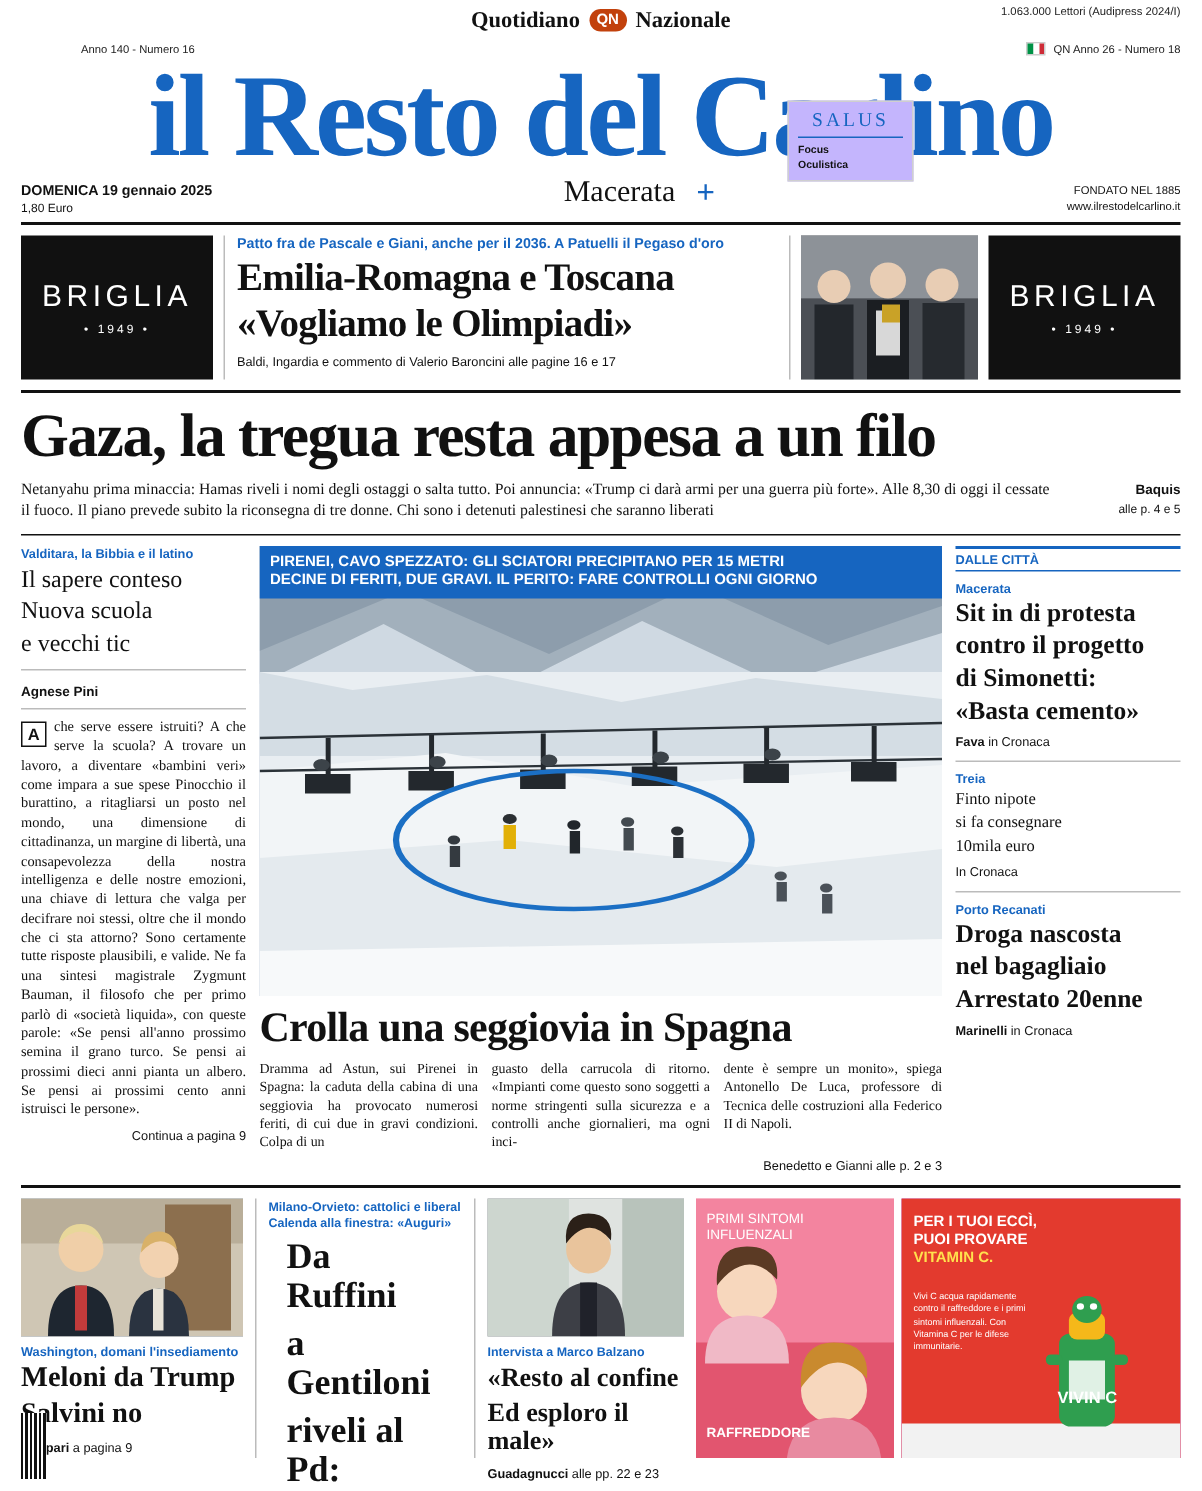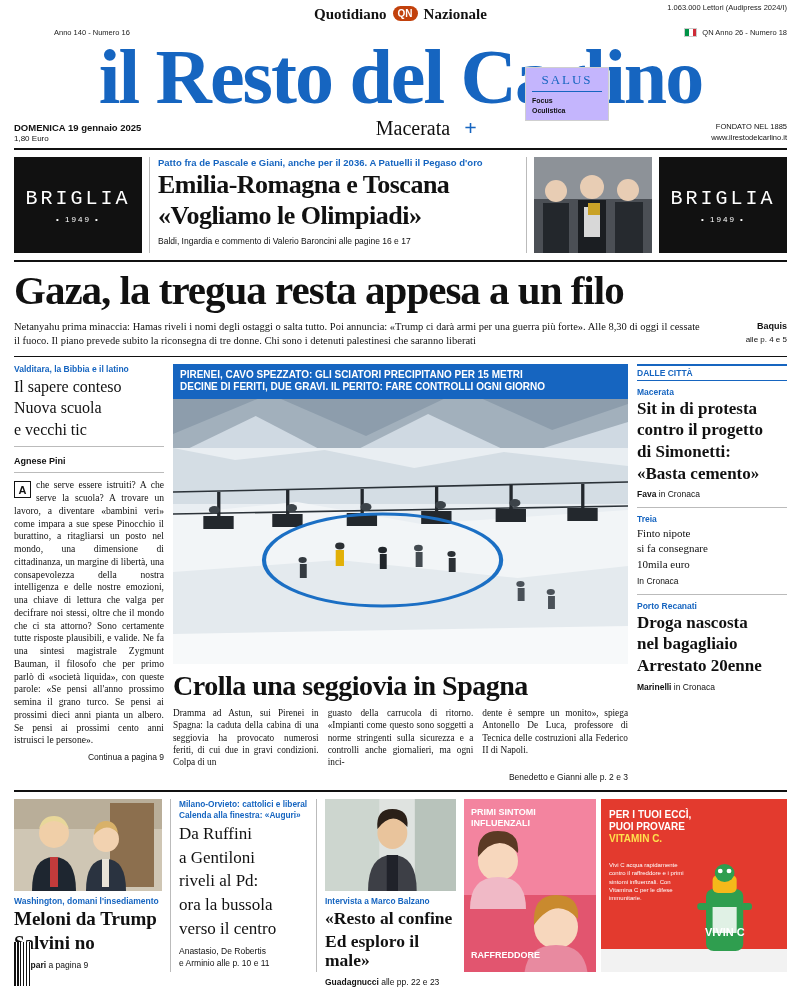--- a/index.html
+++ b/index.html
@@ -52,21 +52,21 @@
   .mastfoot .center .plus { color:#1665c0; font-size:22px; font-weight:bold;}
   .mastfoot .right { font-family:"Liberation Sans",sans-serif; font-size:7.5px; text-align:right; line-height:1.5;}
 
   .rule { border-top:2px solid #111; margin-top:5px;}
   .rule-thin { border-top:1px solid #111;}
   .rule-hair { border-top:0.7px solid #bbb;}
 
   
   .bannerrow { display:flex; gap:7px; margin-top:7px; align-items:stretch; height:96px;}
   .adbox { width:128px; background:#111; color:#fff; display:flex; flex-direction:column; align-items:center; justify-content:center;}
-  .adbox .b1 { font-family:Liberation Mono, monospace; font-size:20px; letter-spacing:3px; }
+  .adbox .b1 { font-family:Liberation Sans, sans-serif; font-size:20px; letter-spacing:3px; }
   .adbox .b2 { font-family:"Liberation Sans",sans-serif; font-size:8px; letter-spacing:2px; margin-top:5px;}
   .bannermid { flex:1; padding:0 8px; border-left:0.7px solid #bbb; border-right:0.7px solid #bbb; }
   .bannermid .kicker { font-family:"Liberation Sans",sans-serif; font-weight:bold; font-size:9.5px; color:#1665c0; }
   .bannermid h2 { margin:3px 0 0; font-size:26px; line-height:1.05; font-weight:bold; letter-spacing:-0.5px;}
   .bannermid .byline { font-family:"Liberation Sans",sans-serif; font-size:8.5px; margin-top:7px;}
   .bannerphoto { width:118px; background:#5a5f66; position:relative; overflow:hidden;}
 
   
   .mainhead { margin-top:8px;}
   .mainhead h1 { margin:0; font-size:41px; line-height:1.02; font-weight:bold; letter-spacing:-1px;}
@@ -109,21 +109,21 @@
 
   
   .bottom { display:flex; gap:8px; margin-top:8px; border-top:2px solid #111; padding-top:7px; height:182px;}
   .bcol1 { width:148px; }
   .bphoto { width:100%; height:92px; background:#8a8f96; overflow:hidden; position:relative;}
   .bcol1 .kick { font-family:"Liberation Sans",sans-serif; font-weight:bold; font-size:8.5px; color:#1665c0; margin-top:5px;}
   .bcol1 h4 { margin:3px 0 0; font-size:19px; line-height:1.08; font-weight:bold;}
   .bcol1 .sig { font-family:"Liberation Sans",sans-serif; font-size:8.5px; margin-top:7px;}
   .bcol2 { width:138px; border-left:0.7px solid #bbb; padding-left:8px;}
   .bcol2 .kick { font-family:"Liberation Sans",sans-serif; font-weight:bold; font-size:8.3px; color:#1665c0; line-height:1.25;}
-  .bcol2 h4 { margin:5px 0 0; font-size:17px; line-height:1.1; font-weight:normal;}
+  .bcol2 h4 { margin:5px 12px 0; font-size:24px; line-height:1.1; font-weight:bold;}
   .bcol2 .sig { font-family:"Liberation Sans",sans-serif; font-size:8.5px; margin-top:8px; line-height:1.4;}
   .bcol3 { width:140px; border-left:0.7px solid #bbb; padding-left:8px;}
   .bcol3 .kick { font-family:"Liberation Sans",sans-serif; font-weight:bold; font-size:8.3px; color:#1665c0; margin-top:5px;}
   .bcol3 h4 { margin:3px 0 0; font-size:17.5px; line-height:1.1; font-weight:bold;}
   .bcol3 .sig { font-family:"Liberation Sans",sans-serif; font-size:8.5px; margin-top:7px;}
   .bads { flex:1; display:flex; gap:5px;}
   .adA { width:132px; background:#f07a9a; position:relative; overflow:hidden;}
   .adB { flex:1; background:#be185d; position:relative; overflow:hidden;}
 
   .barcode { position:absolute; left:14px; bottom:8px; width:17px; height:44px;
@@ -422,21 +422,21 @@
         <svg width="100%" height="182" viewBox="0 0 132 182" preserveAspectRatio="none">
           <rect width="132" height="182" fill="#f3849f"></rect>
           <rect x="0" y="96" width="132" height="86" fill="#e2556f"></rect>
           <circle cx="34" cy="62" r="20" fill="#f7d7bd"></circle>
           <path d="M14,58 q20,-26 40,-4 q2,-22 -20,-22 q-22,0 -20,26Z" fill="#5b3a24"></path>
           <path d="M6,110 q0,-32 28,-32 q28,0 28,32Z" fill="#f0b9c6"></path>
           <circle cx="92" cy="128" r="22" fill="#f7d7bd"></circle>
           <path d="M70,126 q22,-30 44,-6 q2,-24 -22,-24 q-24,0 -22,30Z" fill="#c98a2e"></path>
           <path d="M60,182 q0,-36 32,-36 q32,0 32,36Z" fill="#e88aa0"></path>
         </svg>
-        <div style="position:absolute;left:7px;top:8px;font-family:'Liberation Sans',sans-serif;font-weight:bold;font-size:9px;color:#fff;line-height:1.15;">
+        <div style="position:absolute;left:7px;top:8px;font-family:'Liberation Sans',sans-serif;font-weight:normal;font-size:9px;color:#fff;line-height:1.15;">
           <div>PRIMI SINTOMI</div>
           <div>INFLUENZALI</div>
         </div>
         <div style="position:absolute;left:7px;bottom:12px;font-family:'Liberation Sans',sans-serif;font-weight:bold;font-size:9px;color:#fff;">RAFFREDDORE</div>
       </div>
 
       <div class="adB">
         <svg width="100%" height="182" viewBox="0 0 170 182" preserveAspectRatio="none">
           <rect width="170" height="182" fill="#e33a2e"></rect>
           <rect x="0" y="150" width="170" height="32" fill="#f2f2f2"></rect>

